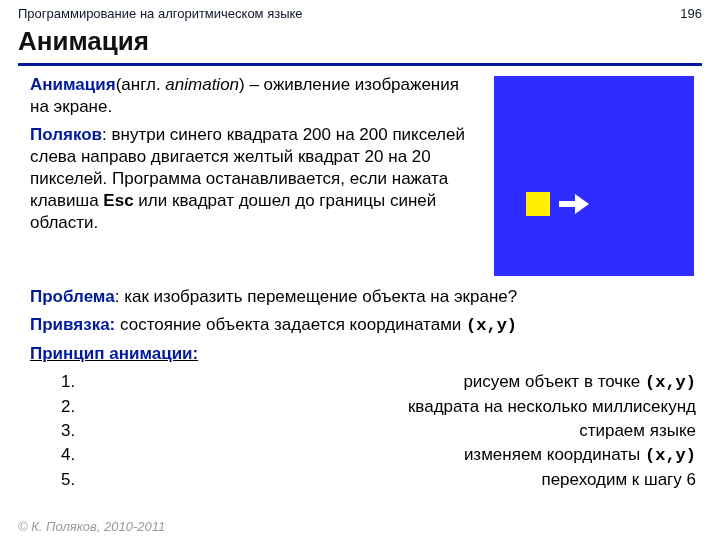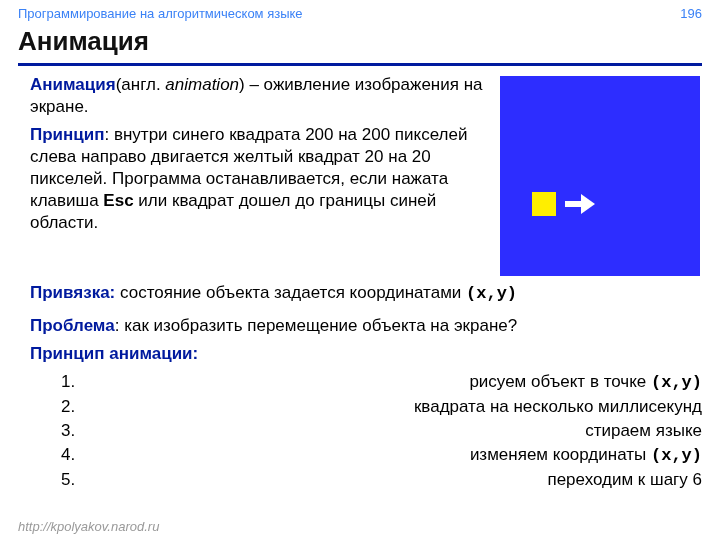--- a/index.html
+++ b/index.html
@@ -6,39 +6,39 @@
   body {
     width: 720px; height: 540px;
     font-family: Arial, Helvetica, sans-serif;
     background: #fff;
     position: relative;
     color: #000;
     font-size: 17px;
     line-height: 1.3;
   }
   .topbar {
-    color: #3b82f6;
+    color: #0f172a;
     font-size: 13px;
     padding: 6px 18px 2px 18px;
     display: flex;
     justify-content: space-between;
   }
   .title {
     padding: 0 18px 4px 18px;
     font-size: 26px;
     font-weight: bold;
     color: #111;
   }
   .rule {
     border: none;
     border-top: 3px solid #001a9e;
     margin: 0 18px 6px 18px;
   }
   .content {
-    padding: 2px 18px 0 30px;
+    padding: 2px 24px 0 30px;
   }
   .row1 {
     display: flex;
     gap: 14px;
   }
   .lefttext { flex: 1; }
   .para { margin-bottom: 6px; }
   .kw { color: #001a9e; font-weight: bold; }
   .it { font-style: italic; }
   .italbold { font-weight: bold; }
@@ -93,51 +93,51 @@
 <hr class="rule">
 
 <div class="content">
 
   <div class="row1">
     <div class="lefttext">
       <div class="para">
         <span class="kw">Анимация</span><span>(англ. </span><span class="it">animation</span><span>)</span><span> – оживление изображения на экране.</span>
       </div>
       <div class="para">
-        <span class="kw">Принцип</span><span>: внутри синего квадрата 200 на 200 пикселей слева направо двигается желтый квадрат 20 на 20 пикселей. Программа останавливается, если нажата клавиша </span><span class="italbold">Esc</span><span> или квадрат дошел до границы синей области.</span>
+        <span class="kw">Поляков</span><span>: внутри синего квадрата 200 на 200 пикселей слева направо двигается желтый квадрат 20 на 20 пикселей. Программа останавливается, если нажата клавиша </span><span class="italbold">Esc</span><span> или квадрат дошел до границы синей области.</span>
       </div>
     </div>
     <div class="bluebox">
       <div class="yellowsq"></div>
       <div class="arrowwrap">
         <svg width="30" height="20" viewBox="0 0 30 20">
           <rect x="0" y="7" width="16" height="6" fill="#fff"></rect>
           <polygon points="16,0 30,10 16,20" fill="#fff"></polygon>
         </svg>
       </div>
     </div>
   </div>
 
-  <div class="para" style="margin-top:6px;">
-    <span class="kw">Привязка:</span><span> состояние объекта задается координатами </span><span class="mono">(x,y)</span>
-  </div>
-
   <div class="para below">
     <span class="kw">Проблема</span><span>: как изобразить перемещение объекта на экране?</span>
   </div>
 
   <div class="para" style="margin-top:6px;">
+    <span class="kw">Привязка:</span><span> состояние объекта задается координатами </span><span class="mono">(x,y)</span>
+  </div>
+
+  <div class="para" style="margin-top:6px;text-decoration:underline;">
     <span class="kw">Принцип анимации:</span>
   </div>
 
   <ol class="steps">
     <li><span>рисуем объект в точке </span><span class="mono">(x,y)</span></li>
     <li><span>квадрата на несколько миллисекунд</span></li>
     <li><span>стираем языке</span></li>
     <li style=""><span>изменяем координаты </span><span class="mono">(x,y)</span></li>
     <li><span>переходим к шагу 6</span></li>
   </ol>
 
 </div>
 
 <div class="footer">
-  <span>http://kpolyakov.narod.ru</span>
+  <span>© К. Поляков, 2010-2011</span>
 </div>
 
 </body></html>

